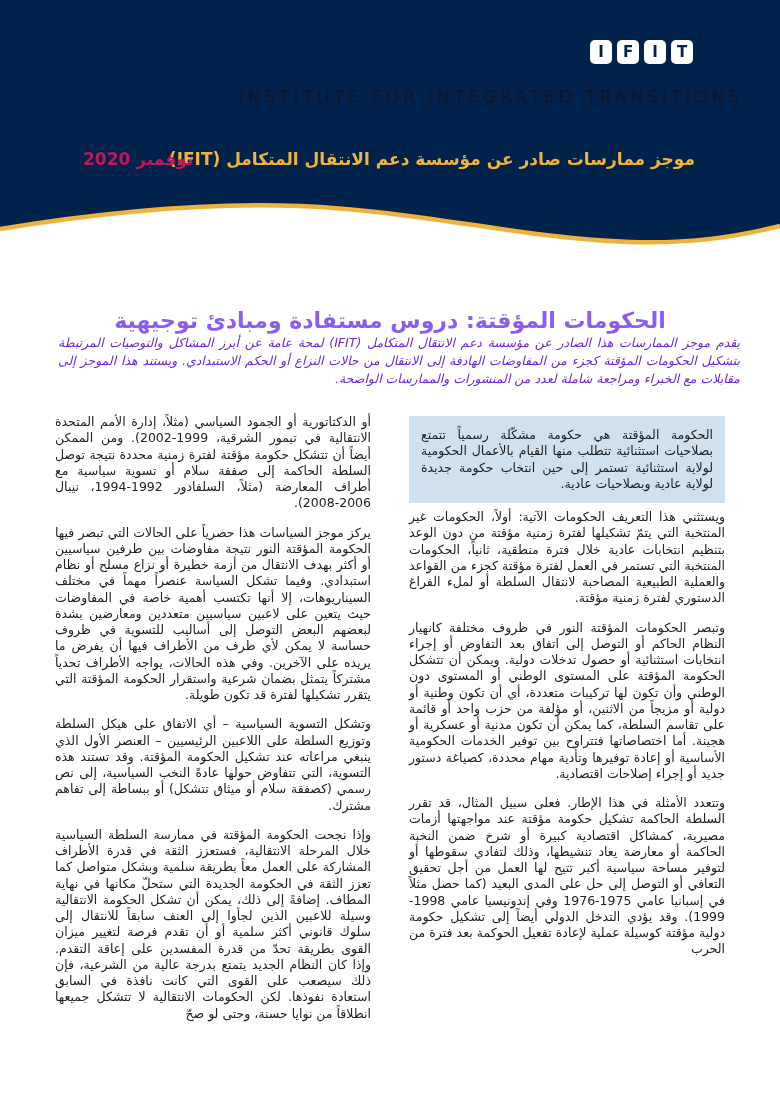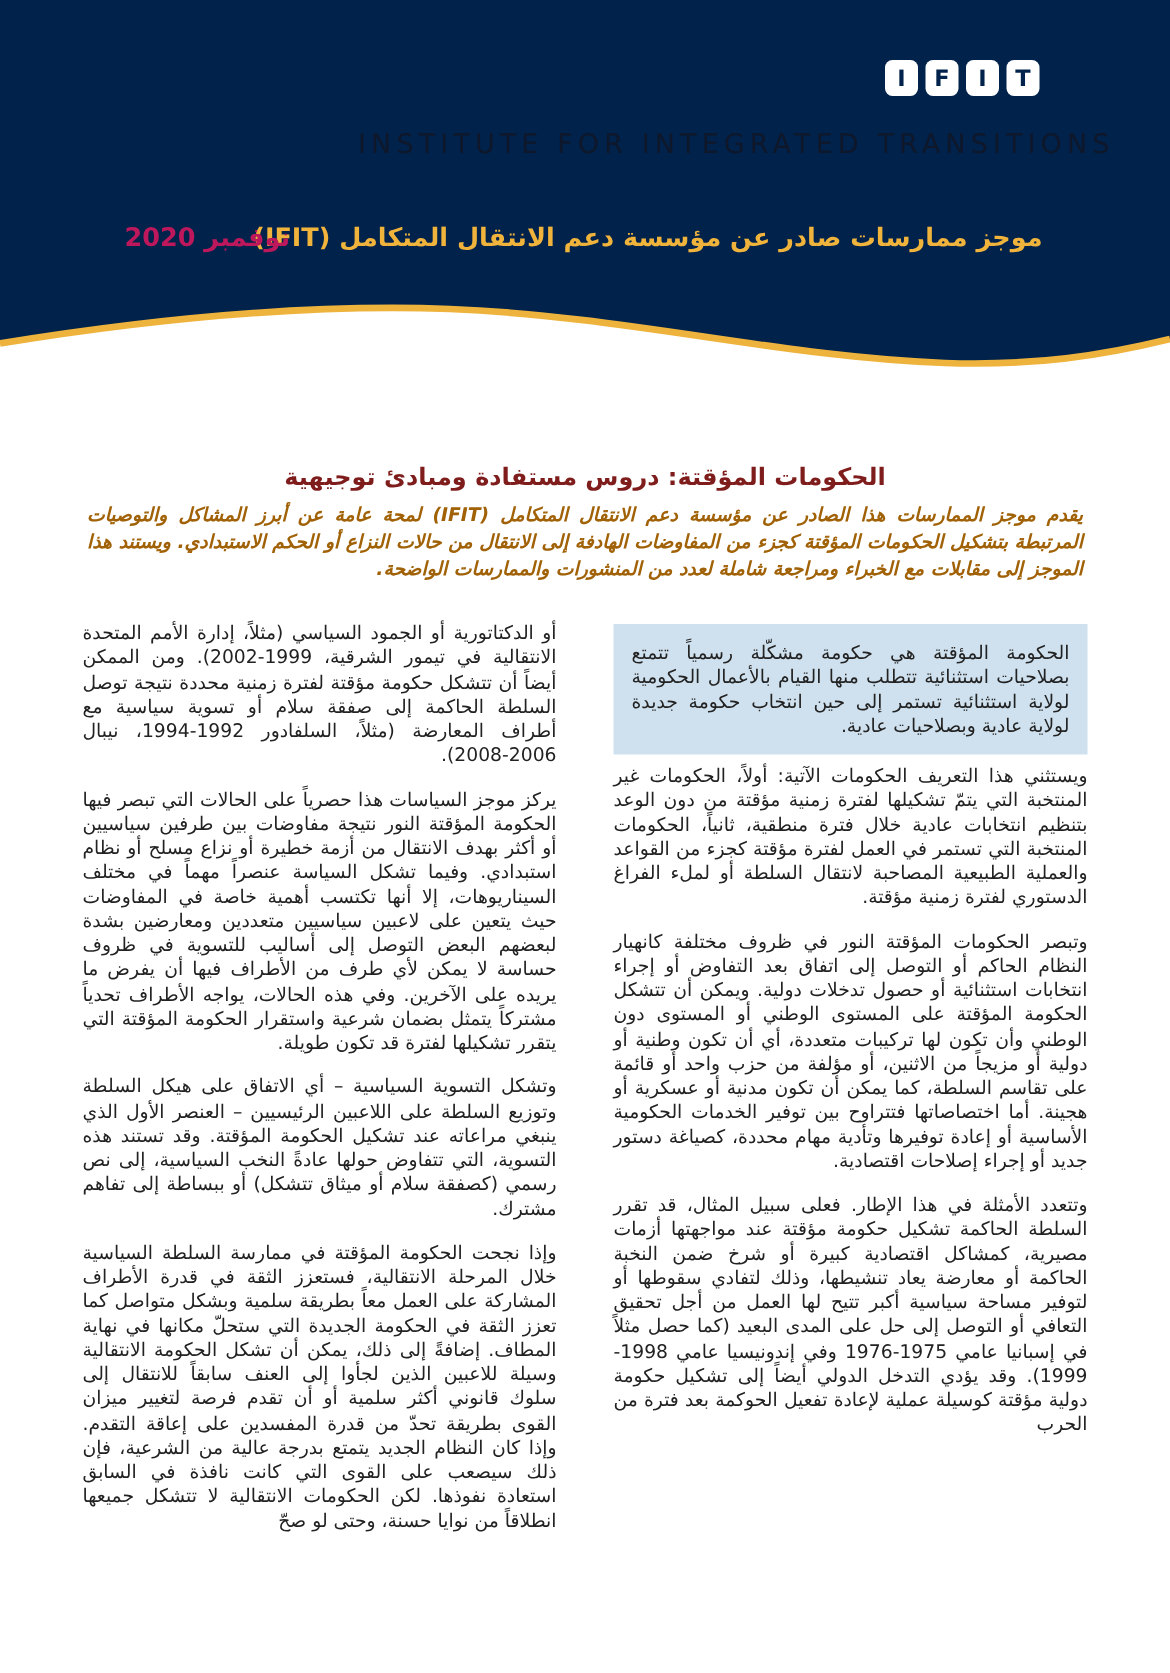--- a/index.html
+++ b/index.html
@@ -29,27 +29,27 @@
     color:#f0b43c;font-size:17px;font-weight:bold;direction:rtl;white-space:nowrap;margin-left:28px;
   }
   .date-line{
     position:absolute;top:149px;left:83px;
     color:#be185d;font-size:17px;font-weight:bold;direction:rtl;white-space:nowrap;
   }
   
   .title{
     position:absolute;top:288px;left:40px;right:40px;
     text-align:center;direction:rtl;
-    color:#7f1d1d;font-size:16px;font-weight:bold;margin-top:20px;
+    color:#8b5cf6;font-size:22px;font-weight:bold;margin-top:20px;
   }
   .abstract{
-    position:absolute;top:334px;left:58px;right:58px;
+    position:absolute;top:334px;left:58px;right:40px;
     direction:rtl;text-align:justify;
-    font-style:italic;font-weight:bold;
-    color:#a16207;font-size:12.5px;line-height:1.45;
+    font-style:italic;font-weight:normal;
+    color:#6d28d9;font-size:12.5px;line-height:1.45;
   }
   .columns{
     position:absolute;top:414px;left:55px;right:55px;
     direction:rtl;display:flex;gap:38px;
   }
   .col{
     width:316px;direction:rtl;text-align:justify;
     color:#222222;font-size:12.5px;line-height:1.3;
   }
   .col p{margin:0 0 13px 0;}

